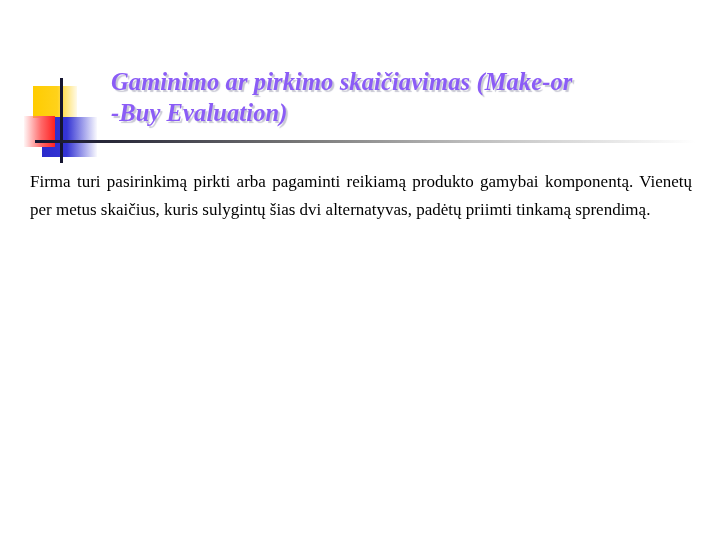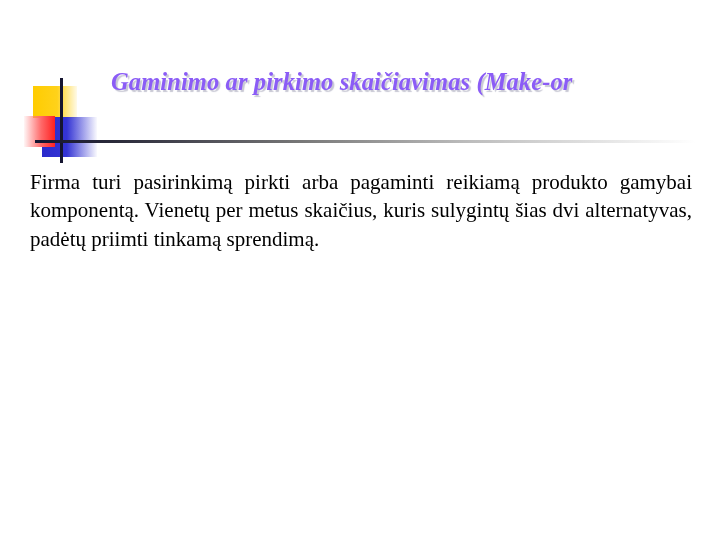--- a/index.html
+++ b/index.html
@@ -60,21 +60,21 @@
       color: #8b5cf6;
       text-shadow: 2px 2px 1px #c8c8d4;
       letter-spacing: 0.1px;
     }
     .body-text {
       position: absolute;
       left: 30px;
       top: 168px;
       width: 662px;
       font-family: "Liberation Serif", serif;
-      font-size: 21px;
+      font-size: 17px;
       line-height: 28.3px;
       color: #000000;
     }
     .body-text p {
       margin: 0;
       text-align: justify;
     }
   </style>
 </head>
 <body>
@@ -82,17 +82,18 @@
 <div class="logo">
   <div class="blk blk-yellow"></div>
   <div class="blk blk-blue"></div>
   <div class="blk blk-red"></div>
   <div class="vline"></div>
   <div class="hline"></div>
 </div>
 
 <h1 class="title">
   <span>Gaminimo ar pirkimo skaičiavimas (Make-or</span><br>
+  <span>-Buy Evaluation)</span>
 </h1>
 
 <div class="body-text">
   <p>Firma turi pasirinkimą pirkti arba pagaminti reikiamą produkto gamybai komponentą. Vienetų per metus skaičius, kuris sulygintų šias dvi alternatyvas, padėtų priimti tinkamą sprendimą.</p>
 </div>
 
 </body></html>

